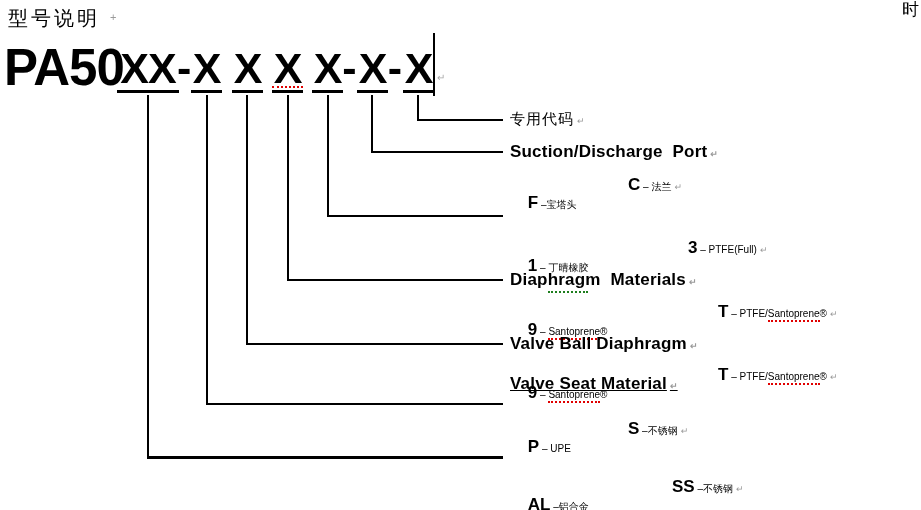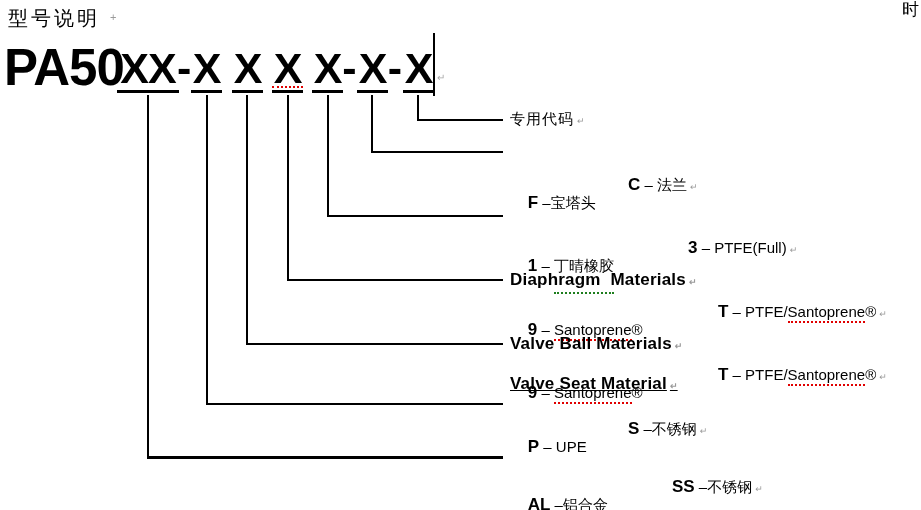--- a/index.html
+++ b/index.html
@@ -31,21 +31,21 @@
   .v7{left:417px;top:95px;height:26px;}
   .h7{left:417px;top:119px;width:86px;} .h6{left:371px;top:151px;width:132px;}
   .h5{left:327px;top:215px;width:176px;} .h4{left:287px;top:279px;width:216px;}
   .h3{left:246px;top:343px;width:257px;} .h2{left:206px;top:403px;width:297px;}
   .h1{left:147px;top:456px;width:356px;height:3px;}
   
   .row{position:absolute;left:510px;white-space:pre;}
   .cjk{font-size:15px;font-family:Liberation Sans, sans-serif;letter-spacing:1px;text-align:right;}
   .hd{font-size:17px;font-weight:bold;letter-spacing:0.2px;}
   .code{font-size:17px;font-weight:bold;}
-  .val{font-size:15px;}
+  .val{font-size:10px;}
   .pair2{position:absolute;top:0;white-space:pre;}
   .sqr{border-bottom:2px dotted #e00000;padding-bottom:1px;}
   .sqg{border-bottom:2px dotted #1e7e1e;padding-bottom:18px;}
   .pm{font-size:9px;color:#9a9a9a;margin-left:3px;}
   .t-special{top:110px;} .t-hsuction{top:142px;} .t-rsuction{top:175px;}
   .t-horing{top:206px;} .t-roring{top:238px;} .t-hdia{top:270px;} .t-rdia{top:302px;}
   .t-hball{top:334px;} .t-rball{top:365px;} .t-hseat{top:374px;text-decoration:underline;} .t-rseat{top:419px;}
   .t-hwet{top:448px;} .t-rwet{top:477px;}
   .p2a{left:118px;} .p2b{left:178px;} .p2c{left:208px;} .p2d{left:162px;}
 </style>
@@ -83,37 +83,38 @@
   <div class="hl h7"></div>
   <div class="hl h6"></div>
   <div class="hl h5"></div>
   <div class="hl h4"></div>
   <div class="hl h3"></div>
   <div class="hl h2"></div>
   <div class="hl h1"></div>
 
   <div class="row cjk t-special"><span>专用代码</span><span class="pm">↵</span></div>
 
+  <div class="row hd t-hsuction"><span>Suction/Discharge  Port</span><span class="pm">↵</span></div>
   <div class="row t-rsuction">
     <span class="code">F</span><span class="val"> –宝塔头</span>
     <span class="pair2 p2a"><span class="code">C</span><span class="val"> – 法兰</span><span class="pm">↵</span></span>
   </div>
 
   <div class="row t-roring">
     <span class="code">1</span><span class="val"> – </span><span class="val sqg">丁晴橡胶</span>
     <span class="pair2 p2b"><span class="code">3</span><span class="val"> – PTFE(Full)</span><span class="pm">↵</span></span>
   </div>
 
   <div class="row hd t-hdia"><span>Diaphragm  Materials</span><span class="pm">↵</span></div>
   <div class="row t-rdia">
     <span class="code">9</span><span class="val"> – </span><span class="val sqr">Santoprene</span><span class="val">®</span>
     <span class="pair2 p2c"><span class="code">T</span><span class="val"> – PTFE/</span><span class="val sqr">Santoprene</span><span class="val">®</span><span class="pm">↵</span></span>
   </div>
 
-  <div class="row hd t-hball"><span>Valve Ball Materials</span><span class="pm">↵</span></div>
+  <div class="row hd t-hball"><span>Valve Ball Diaphragm</span><span class="pm">↵</span></div>
   <div class="row t-rball">
     <span class="code">9</span><span class="val"> – </span><span class="val sqr">Santoprene</span><span class="val">®</span>
     <span class="pair2 p2c"><span class="code">T</span><span class="val"> – PTFE/</span><span class="val sqr">Santoprene</span><span class="val">®</span><span class="pm">↵</span></span>
   </div>
 
   <div class="row hd t-hseat"><span>Valve Seat Material</span><span class="pm">↵</span></div>
   <div class="row t-rseat">
     <span class="code">P</span><span class="val"> – UPE</span>
     <span class="pair2 p2a"><span class="code">S</span><span class="val"> –不锈钢</span><span class="pm">↵</span></span>
   </div>

